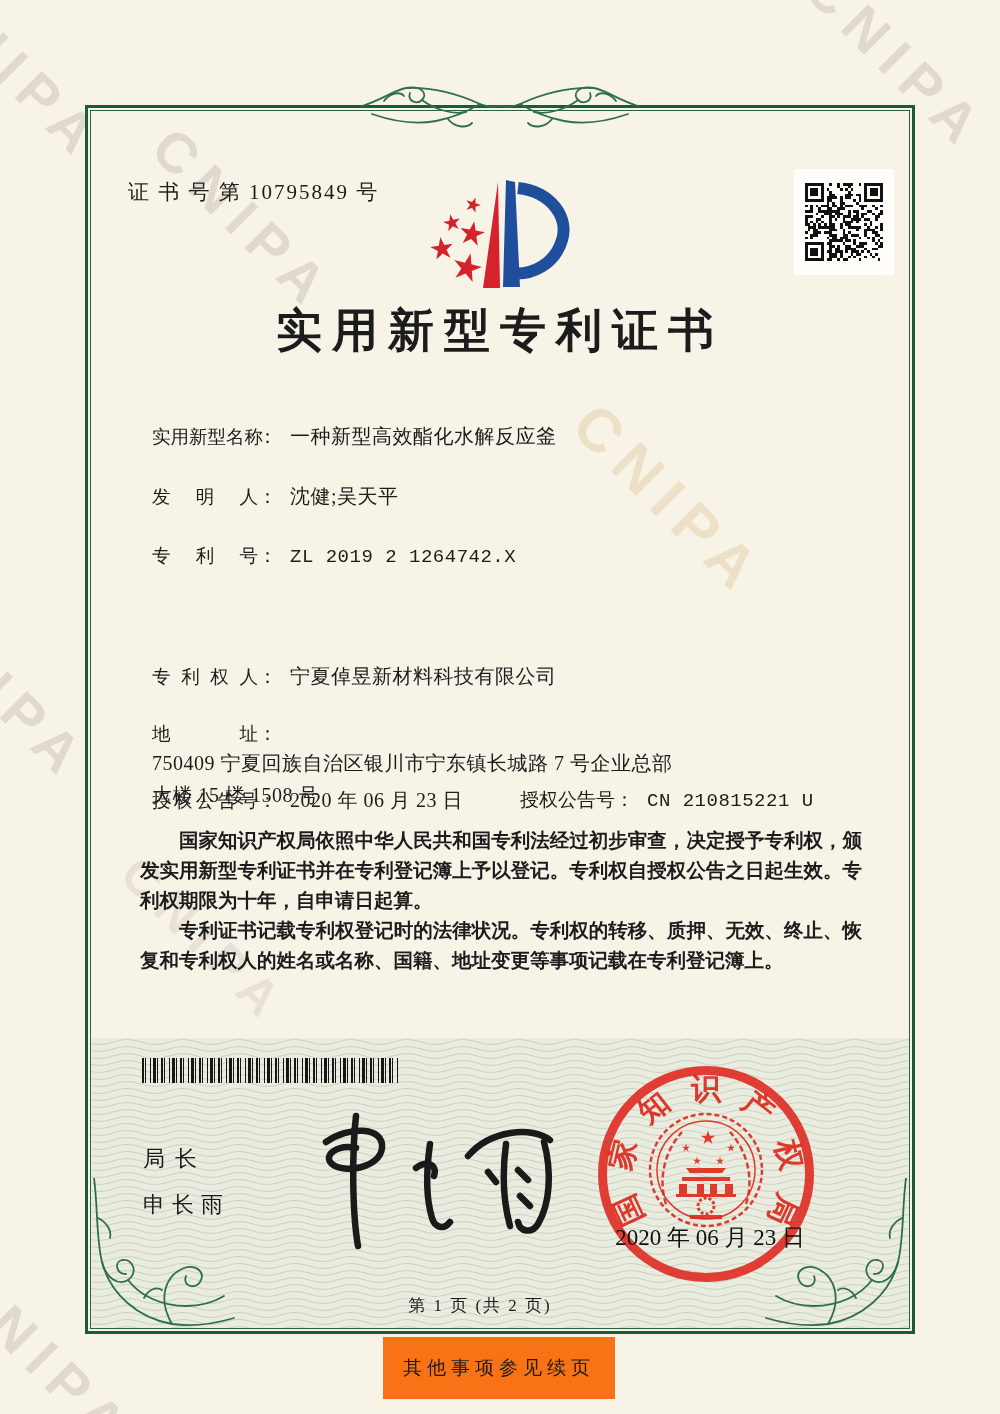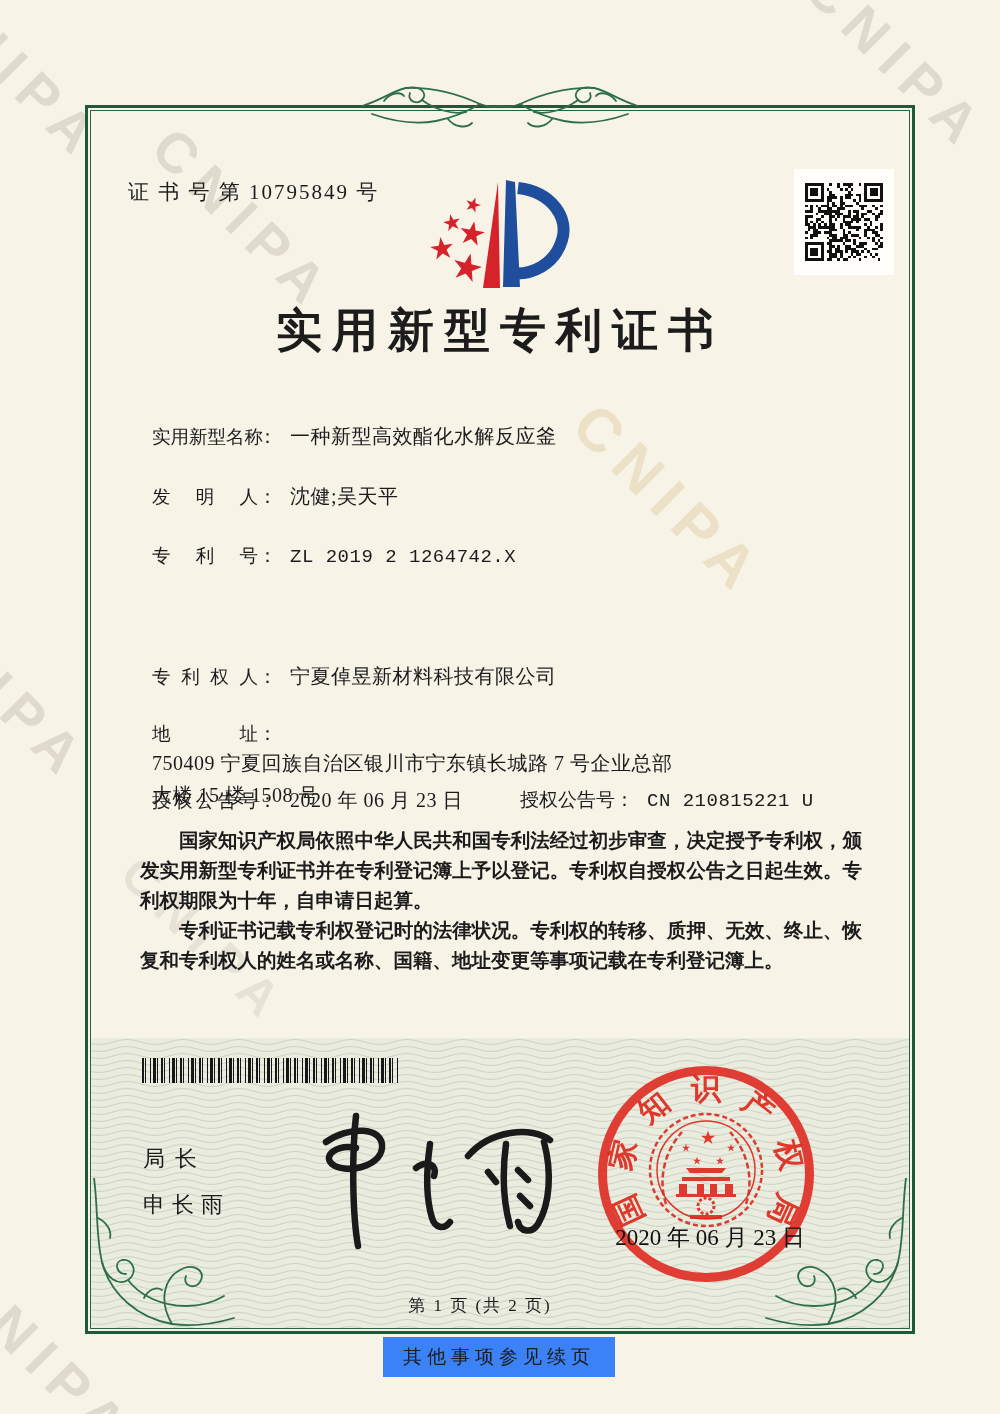--- a/index.html
+++ b/index.html
@@ -47,21 +47,21 @@
   .sig{position:absolute;left:292px;top:1108px;}
   
   .seal{position:absolute;left:598px;top:1066px;width:216px;height:216px;}
   .seal-ring{position:absolute;inset:0;border:9px solid rgba(222,38,28,.88);border-radius:50%;box-sizing:border-box;}
   .seal-char{position:absolute;left:50%;top:50%;width:36px;height:36px;margin:-18px 0 0 -18px;
              display:flex;align-items:center;justify-content:center;
              font-size:30px;font-weight:bold;color:rgba(221,40,28,.92);}
   .seal-emblem{position:absolute;left:48px;top:44px;}
   .seal-date{position:absolute;left:604px;top:1222px;width:212px;text-align:center;font-size:23px;color:#111;}
   .page-num{position:absolute;left:0;top:1294px;width:960px;text-align:center;font-size:17px;letter-spacing:2px;}
-  .note-box{position:absolute;left:383px;top:1337px;width:232px;height:40px;background:#3b82f6;
+  .note-box{position:absolute;left:383px;top:1337px;width:232px;height:62px;background:#f97316;
             display:flex;align-items:center;justify-content:center;font-size:19px;letter-spacing:5px;}
   
   .orn{position:absolute;}
   .orn path{fill:none;stroke:#2f6f48;stroke-width:1.8;stroke-linecap:round;}
   .sig path{fill:none;stroke:#1a1a1a;stroke-width:6.5;stroke-linecap:round;stroke-linejoin:round;}
 </style>
 </head>
 <body>
 
 <div class="page">

